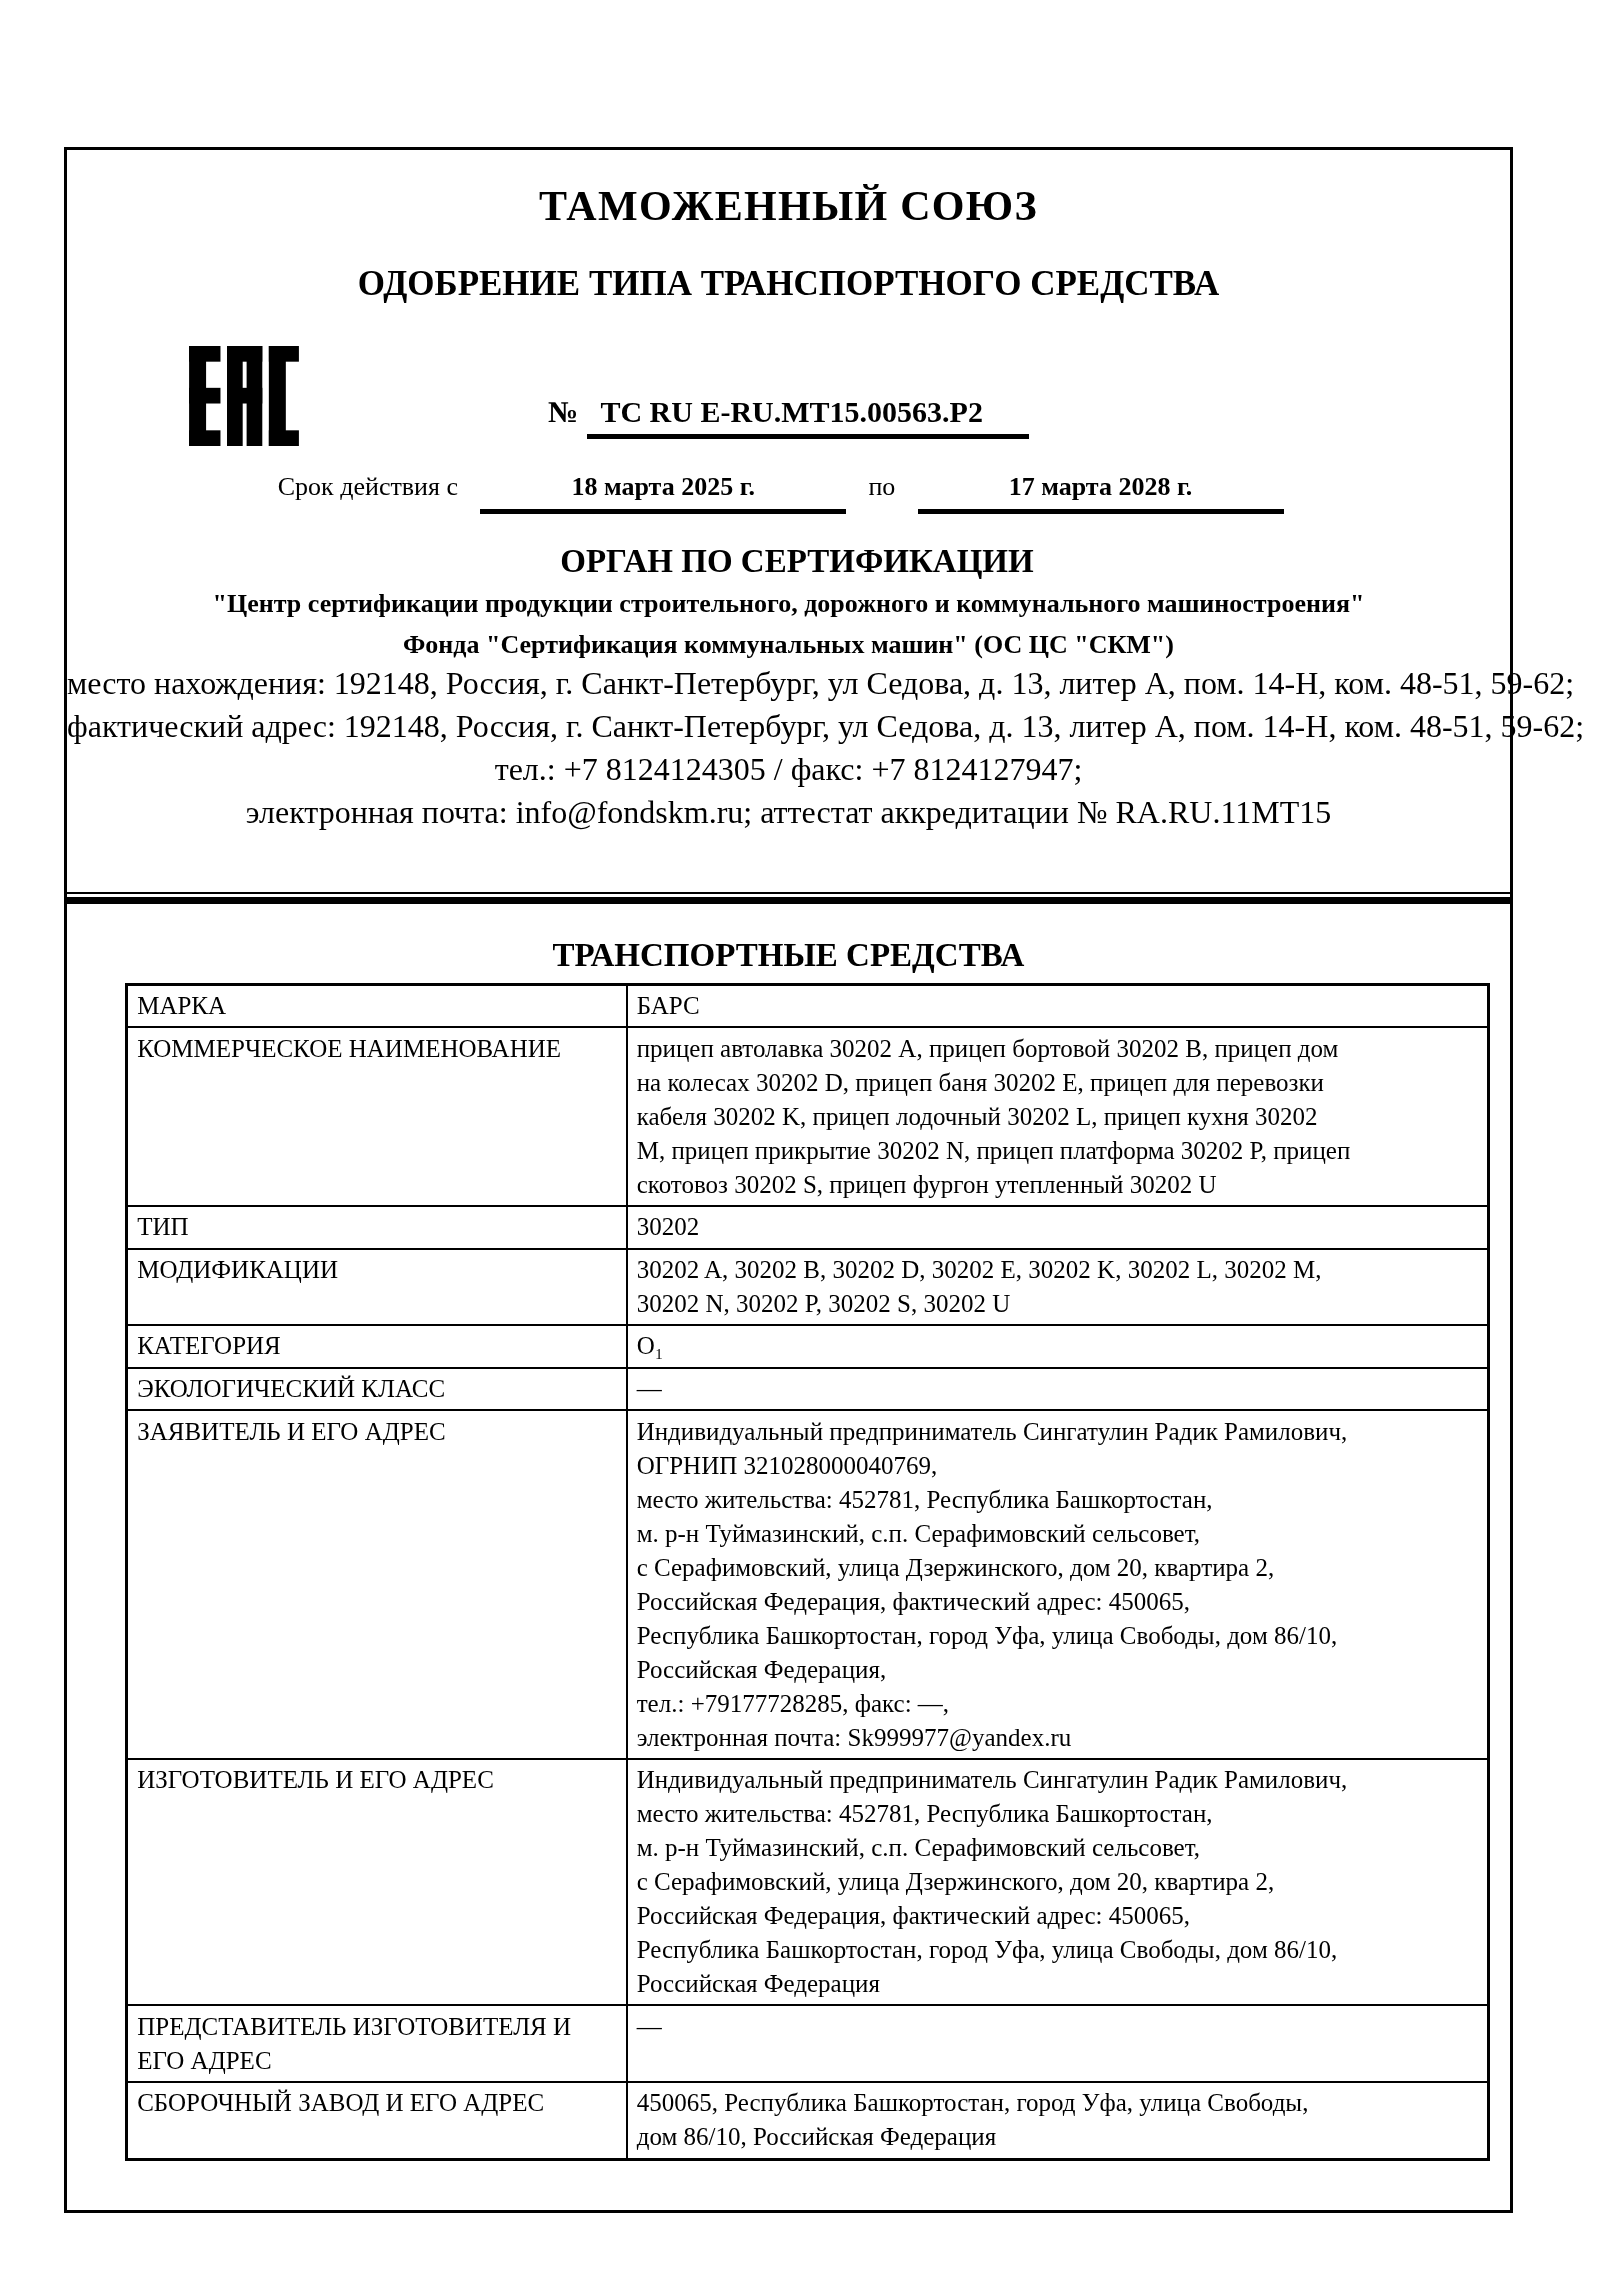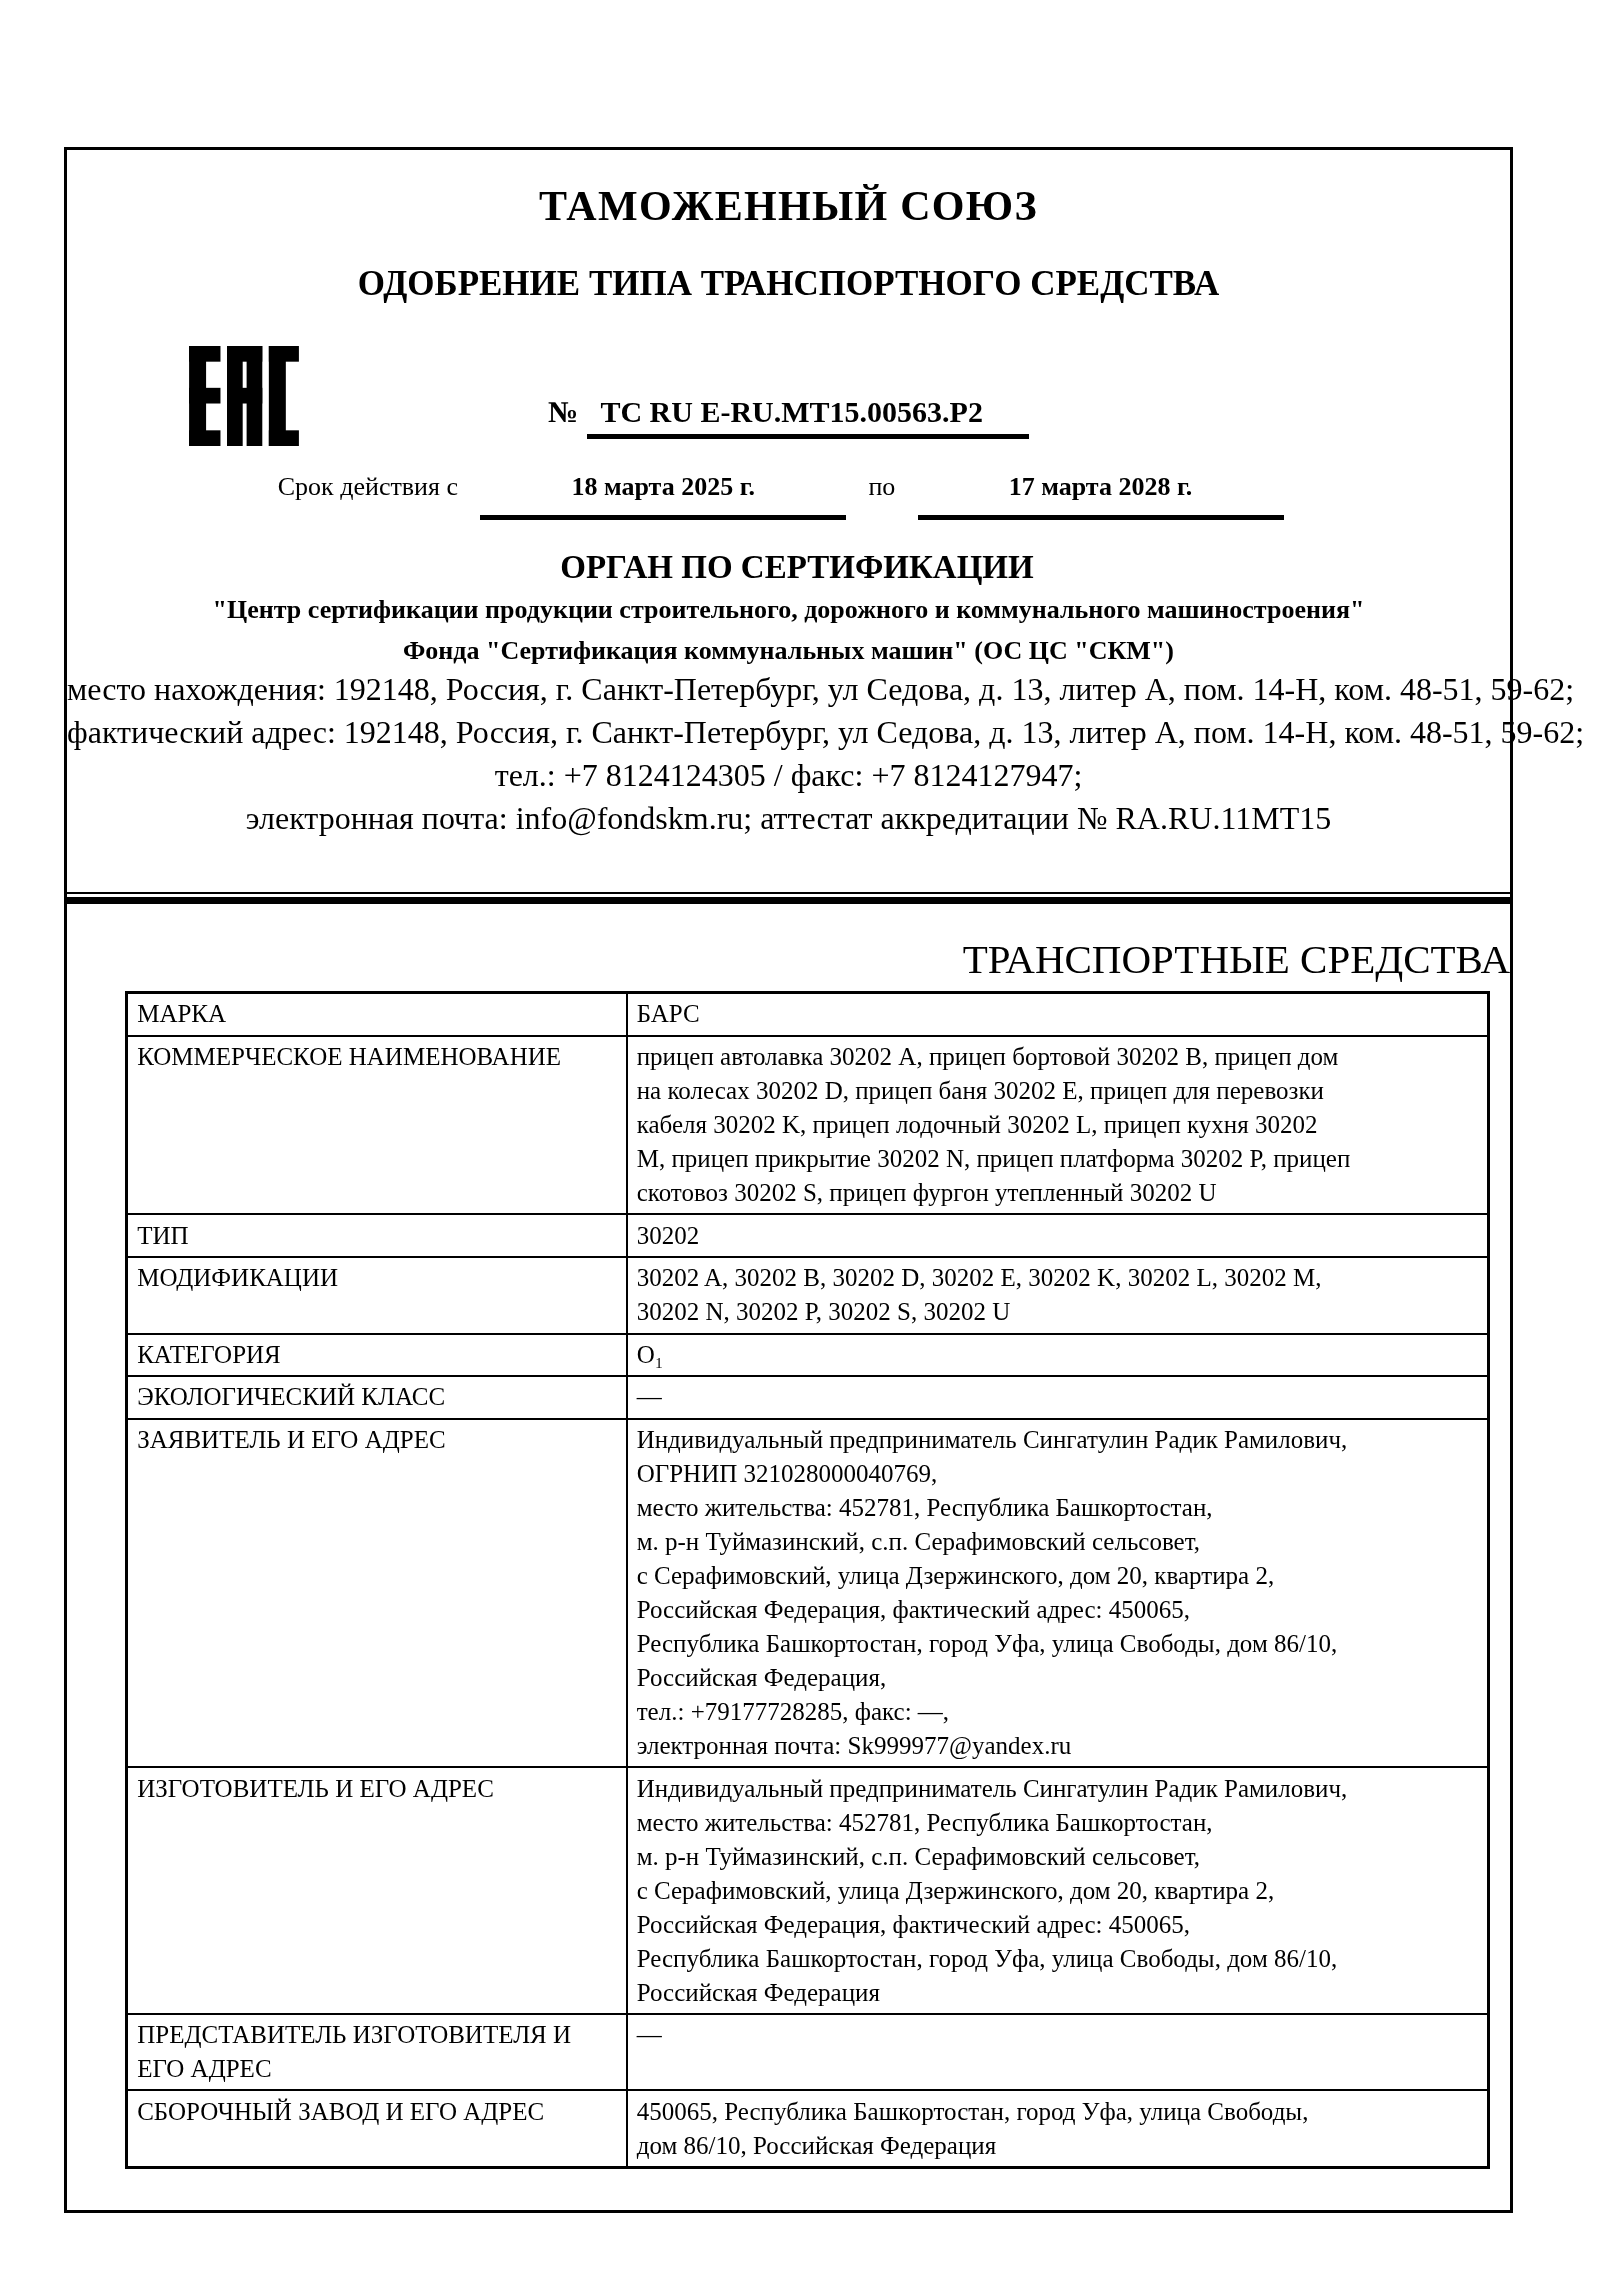--- a/index.html
+++ b/index.html
@@ -68,21 +68,21 @@
     margin-top: 33px;
     font-size: 26px;
     white-space: nowrap;
   }
   .date-slot {
     display: inline-block;
     min-width: 366px;
     text-align: center;
     font-weight: bold;
     border-bottom: 5.2px solid #000;
-    padding-bottom: 13px;
+    padding-bottom: 7px;
     margin: 0 15.7px;
   }
   .org-title {
     margin: 30px 0 0 0;
     font-size: 33px;
     font-weight: bold;
     line-height: 1.05;
     padding-left: 17px;
   }
   .org-bold {
@@ -102,23 +102,23 @@
   .section-divider {
     height: 2.6px;
     border-top: 2px solid #000;
     border-bottom: 7.2px solid #000;
     background: #fff;
   }
   
   .vehicles-section { position: relative; }
   .vehicles-title {
     margin: 34px 0 10.5px 0;
-    font-size: 41px;
-    font-weight: normal;
-    text-align: right;
+    font-size: 33px;
+    font-weight: bold;
+    text-align: center;
     line-height: 1.05;
   }
   table.vehicle-table {
     border-collapse: collapse;
     margin-left: 58px;
     width: 1365px;
     table-layout: fixed;
     font-size: 25px;
     line-height: 1.36;
     border: 3.3px solid #000;

